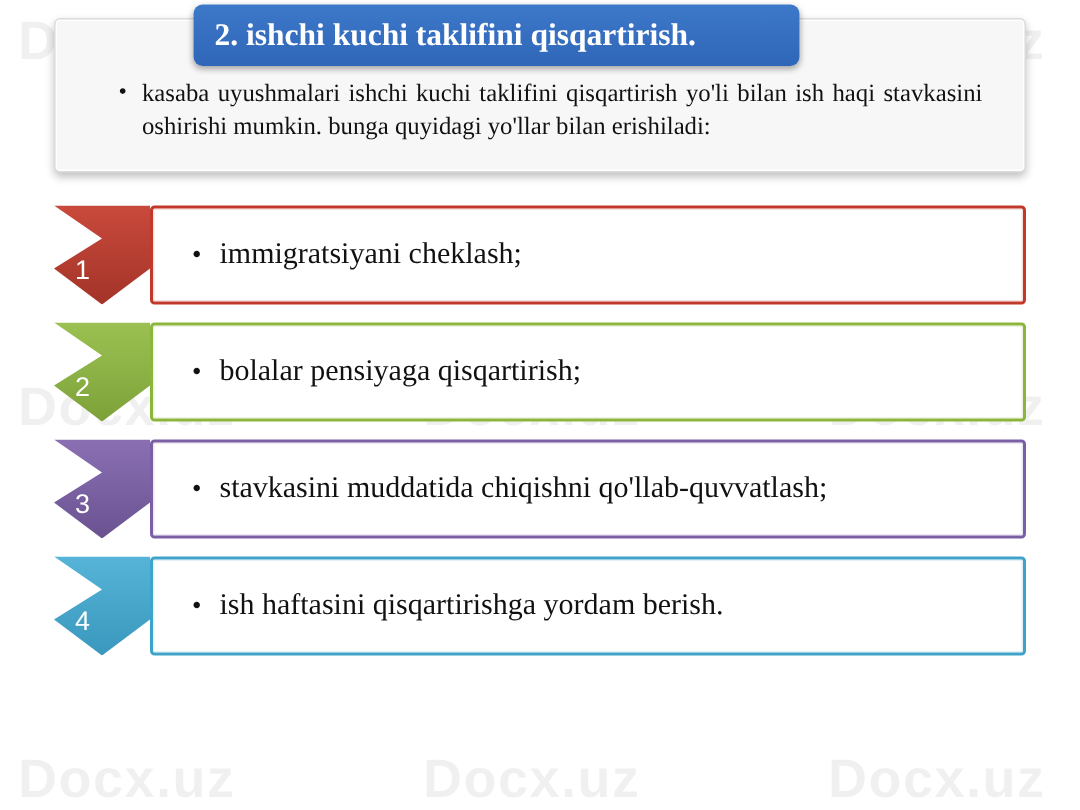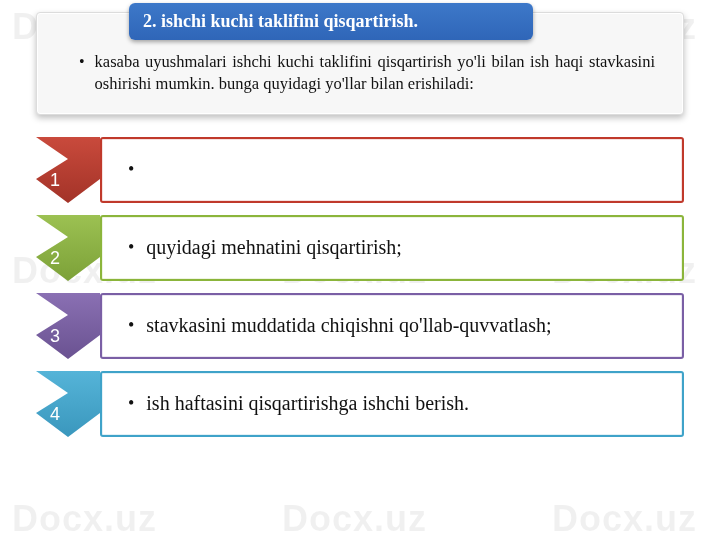--- a/index.html
+++ b/index.html
@@ -46,21 +46,21 @@
     margin-bottom: 22px;
   }
   .header-tab {
     position: absolute;
     top: -10px;
     left: 92px;
     right: 150px;
     background: linear-gradient(#3d78c9, #2f66b8);
     color: #fff;
     font-weight: 700;
-    font-size: 18px;
+    font-size: 21px;
     padding: 8px 14px;
     border-radius: 6px;
     box-shadow: 0 2px 4px rgba(0,0,0,0.35);
     text-align: left;
   }
   .header-body {
     color: #111;
     font-size: 16.5px;
     line-height: 1.35;
     text-align: justify;
@@ -147,39 +147,40 @@
             <stop offset="0" stop-color="#c94a3c"></stop>
             <stop offset="1" stop-color="#a33328"></stop>
           </linearGradient>
             </defs>
           <polygon points="0,0 64,0 64,42 32,66 0,42 32,22" fill="url(#g1)"></polygon>
         </svg>
         <span class="chev-num">1</span>
       </div>
       <div class="row-body">
         <span class="dot">•</span>
+        <span>immigratsiyani cheklash;</span>
       </div>
     </div>
 
     <div class="row row2">
       <div class="chev">
         <svg viewBox="0 0 64 66" preserveAspectRatio="none">
           <defs>
               <linearGradient id="g2" x1="0" y1="0" x2="0" y2="1">
             <stop offset="0" stop-color="#9cc152"></stop>
             <stop offset="1" stop-color="#7ca138"></stop>
           </linearGradient>
             </defs>
           <polygon points="0,0 64,0 64,42 32,66 0,42 32,22" fill="url(#g2)"></polygon>
         </svg>
         <span class="chev-num">2</span>
       </div>
       <div class="row-body">
         <span class="dot">•</span>
-        <span>quyidagi mehnatini qisqartirish;</span>
+        <span>bolalar pensiyaga qisqartirish;</span>
       </div>
     </div>
 
     <div class="row row3">
       <div class="chev">
         <svg viewBox="0 0 64 66" preserveAspectRatio="none">
           <defs>
               <linearGradient id="g3" x1="0" y1="0" x2="0" y2="1">
             <stop offset="0" stop-color="#8a70b3"></stop>
             <stop offset="1" stop-color="#6a5291"></stop>
@@ -203,18 +204,18 @@
             <stop offset="0" stop-color="#55b4d8"></stop>
             <stop offset="1" stop-color="#3a97bd"></stop>
           </linearGradient>
             </defs>
           <polygon points="0,0 64,0 64,42 32,66 0,42 32,22" fill="url(#g4)"></polygon>
         </svg>
         <span class="chev-num">4</span>
       </div>
       <div class="row-body">
         <span class="dot">•</span>
-        <span>ish haftasini qisqartirishga ishchi berish.</span>
+        <span>ish haftasini qisqartirishga yordam berish.</span>
       </div>
     </div>
 
   </div>
 </div>
 
 </body></html>

